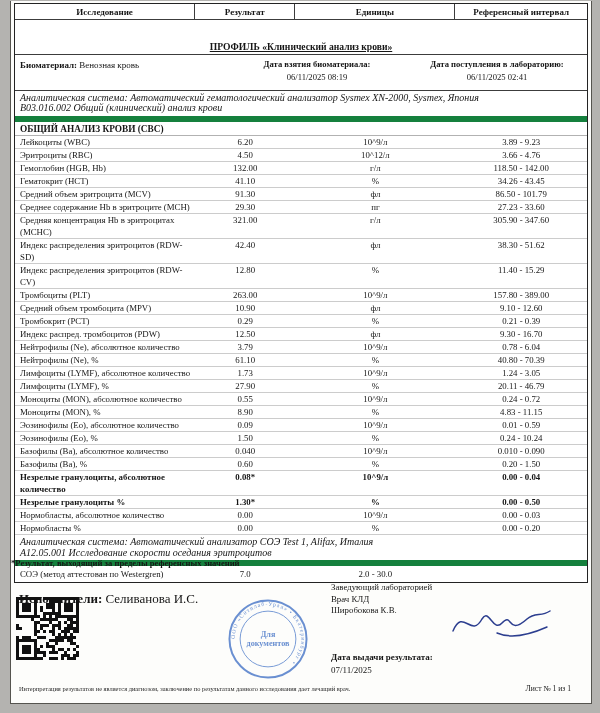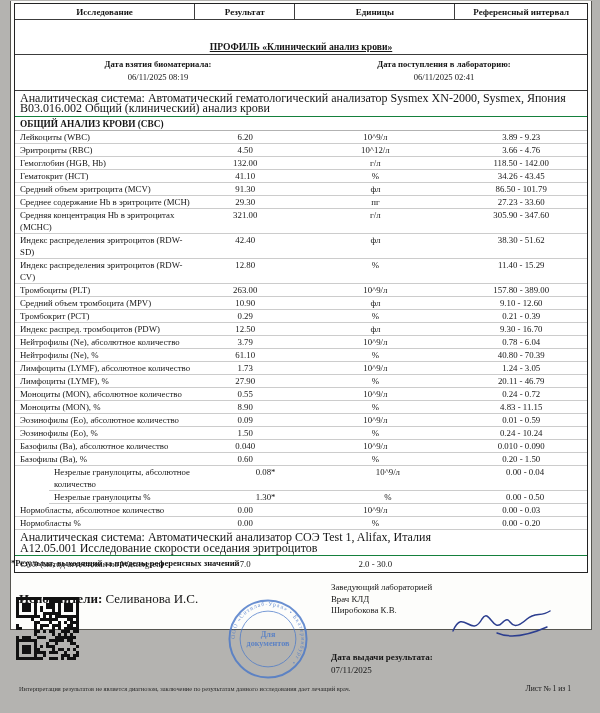--- a/index.html
+++ b/index.html
@@ -3,41 +3,41 @@
 <meta charset="utf-8">
 <style>
   * { margin:0; padding:0; box-sizing:border-box; }
   body { margin:0; }
   .canvas {
     width:600px; height:713px; position:relative; overflow:hidden;
     background:#b4b3b0; color:#161616;
     font-family:"Liberation Serif", serif;
   }
   .page {
-    position:absolute; left:10px; top:1px; width:582px; height:629px;
+    position:absolute; left:10px; top:1px; width:582px; height:703px;
     background:#fdfdfb;
     border-left:1px solid #55544f; border-right:1px solid #55544f; border-bottom:1px solid #55544f;
   }
   .tbl { margin:2px 3px 0 3px; border:1px solid #232323; background:#fff; }
   .grid4 { display:grid; grid-template-columns:31.5% 17.5% 28% 23%; }
   .thead { border-bottom:1px solid #3c3c3c; }
   .hcell { font-weight:bold; font-size:9px; text-align:center; padding:2.5px 1px; border-right:1px solid #3c3c3c; }
   .hcell:last-child { border-right:none; }
   .title-row { text-align:center; font-weight:bold; font-size:9.6px; text-decoration:underline; padding:2.5px 0; border-bottom:1px solid #3c3c3c;margin-top:18px; }
   .meta-row { display:flex; border-bottom:1px solid #3c3c3c; font-size:9px; padding:3px 0 5px 0; }
   .bio-cell { flex:1.15; padding-left:5px; padding-top:2px; }
   .date-cell { flex:1; text-align:center; font-size:8.6px; line-height:1.55; }
   .b { font-weight:bold; }
-  .note-block { font-size:12px; padding:2px 0 2px 5px; border-bottom:1px solid #15803d; line-height:10.5px; }
+  .note-block { font-style:italic; font-size:10px; padding:2px 0 2px 5px; border-bottom:6px solid #15803d; line-height:10.5px; }
   .section-row { font-weight:bold; font-size:9.3px; padding:2px 0 1.5px 5px; border-bottom:1px solid #b2b2b2; }
   .data-row { font-size:8.8px; line-height:12px; border-bottom:1px solid #cccccc; }
   .data-row:last-child { border-bottom:none; padding:2px 0; }
   .cell.name { text-align:left; padding-left:5px; }
   .cell.c { text-align:center; }
-  .bold-row { font-weight:normal;margin-left:34px; }
+  .bold-row { font-weight:bold; }
   .abs { position:absolute; }
   .oor-note { top:557px; left:0; font-weight:bold; font-size:8.6px; }
   .executors { top:590px; left:8px; font-size:13px; }
   .lab-head { top:581px; left:320px; font-size:8.8px; line-height:11.5px; }
   .qr { top:596px; left:5px; }
   .stamp-wrap { top:597px; left:216px; }
   .signature-wrap { top:602px; left:438px; }
   .issue-date { top:650px; left:320px; font-size:9px; line-height:13px; }
   .disclaimer { top:684px; left:8px; width:430px; font-size:6.4px; color:#2a2a2a; }
   .sheet { top:683px; right:20px; font-size:7.6px; }
@@ -52,20 +52,24 @@
       <div class="thead grid4">
         <div class="hcell">Исследование</div>
         <div class="hcell">Результат</div>
         <div class="hcell">Единицы</div>
         <div class="hcell">Референсный интервал</div>
       </div>
 
       <div class="title-row">ПРОФИЛЬ «Клинический анализ крови»</div>
 
       <div class="meta-row">
+        <div class="bio-cell">
+          <span class="b">Биоматериал:</span>
+          <span>Венозная кровь</span>
+        </div>
         <div class="date-cell">
           <div class="b">Дата взятия биоматериала:</div>
           <div>06/11/2025 08:19</div>
         </div>
         <div class="date-cell">
           <div class="b">Дата поступления в лабораторию:</div>
           <div>06/11/2025 02:41</div>
         </div>
       </div>
 

